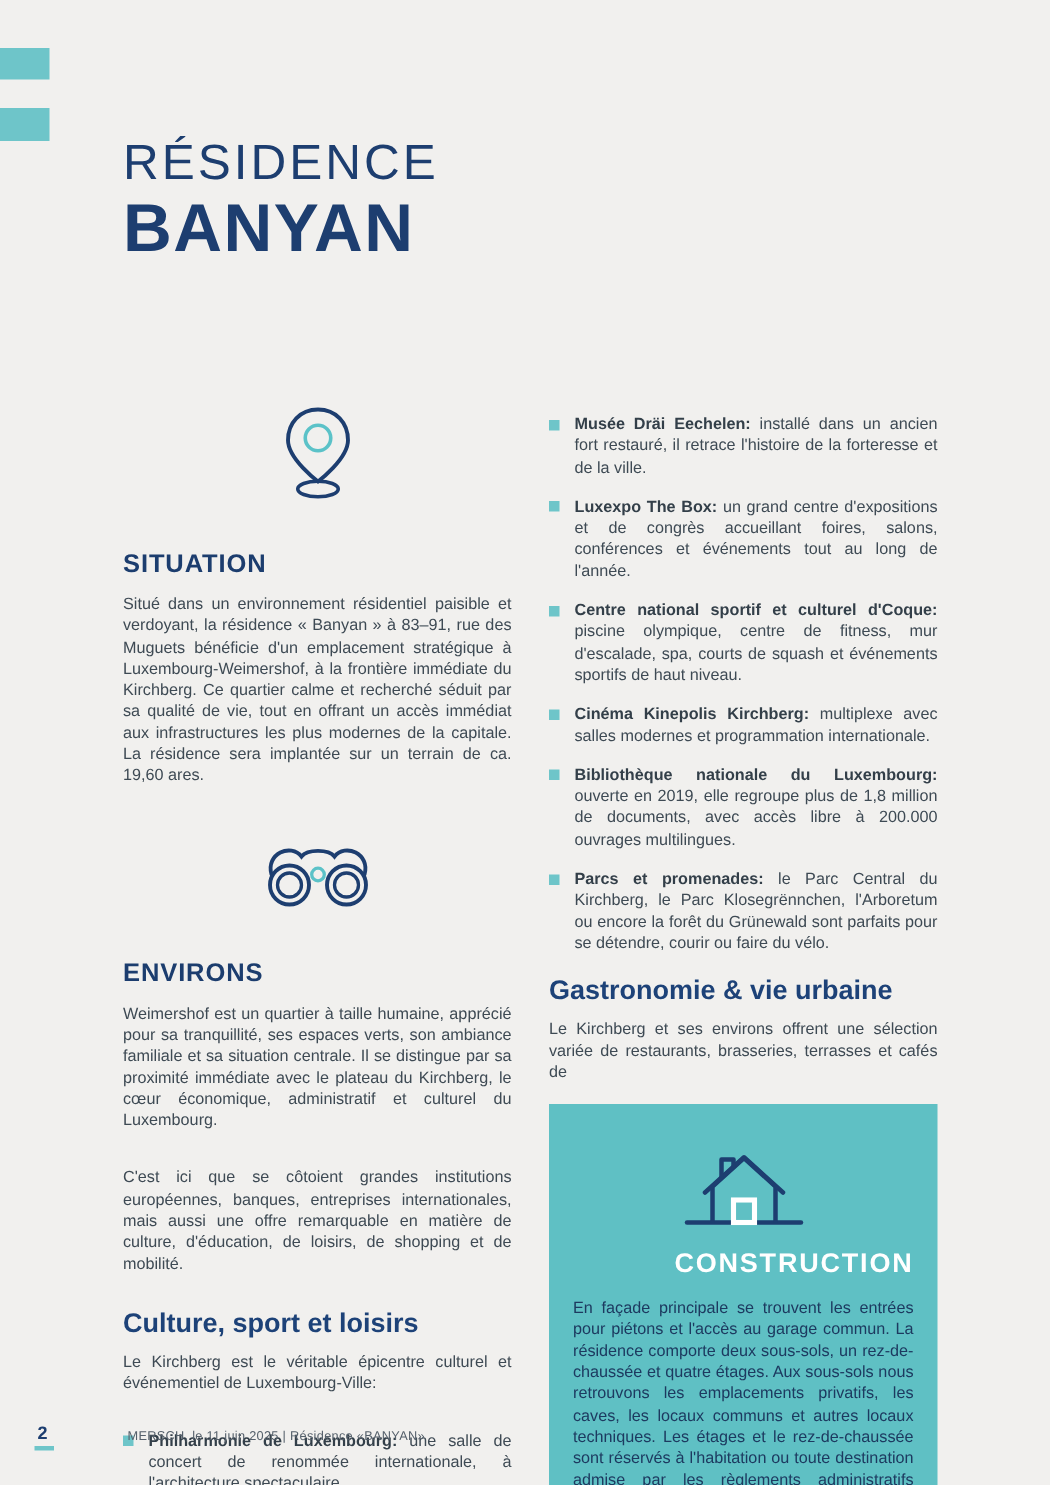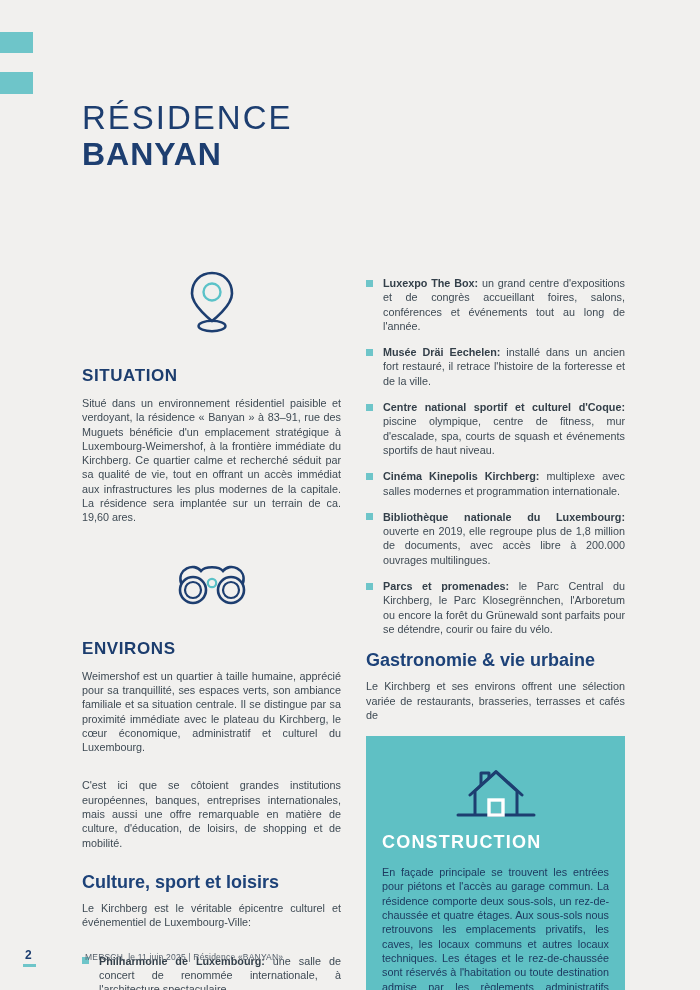--- a/index.html
+++ b/index.html
@@ -11,26 +11,26 @@
     color: #3e4a54;
     overflow: hidden;
   }
 
   
   .teal-bar { position: absolute; left: 0; width: 33px; background: #6ec5c9; }
   .teal-bar.b1 { top: 32px; height: 21px; }
   .teal-bar.b2 { top: 72px; height: 22px; }
 
   
-  .title-block { position: absolute; left: 82px; top: 100px; color: #1d3e70; }
+  .title-block { position: absolute; left: 82px; top: 90px; color: #1d3e70; }
   .title-line1 {
     font-size: 33px; font-weight: 300; letter-spacing: 2px; line-height: 1.1;
   }
   .title-line2 {
-    font-size: 32px; font-weight: 800; letter-spacing: 1px; line-height: 1.15;
+    font-size: 45px; font-weight: 800; letter-spacing: 1px; line-height: 1.15;
   }
 
   
   .col { position: absolute; top: 268px; width: 259px; }
   .col-left  { left: 82px; }
   .col-right { left: 366px; padding-top: 8px; }
 
   .icon-wrap { text-align: center; }
   .section-heading {
     text-align: left; color: #1c3d6e; font-weight: 800;
@@ -55,21 +55,21 @@
     background: #6ec5c9; display: inline-block;
   }
   .bullet-lead { font-weight: 700; color: #333f49; }
 
   
   .construction-box {
     margin-top: 14px; background: #5fc0c4; padding: 20px 16px 22px 16px;
     color: #1d3a60;
   }
   .construction-box .box-heading {
-    text-align: left; color: #ffffff; font-weight: 800;
+    text-align: right; color: #ffffff; font-weight: 800;
     font-size: 18px; letter-spacing: 1.2px; margin-top: 10px;
   }
   .construction-box p.body-text { color: #1d3a60; margin-top: 12px; }
 
   
   .footer { position: absolute; left: 0; top: 948px; width: 100%; }
   .page-number {
     position: absolute; left: 25px; top: 0; color: #1d3e70;
     font-weight: 800; font-size: 12px;
   }
@@ -130,25 +130,25 @@
       <span class="bullet-lead">Philharmonie de Luxembourg:</span><span> une salle de concert de renommée internationale, à l'architecture spectaculaire.</span>
     </li>
   </ul>
 </div>
 
 <div class="col col-right">
 
   <ul class="bullet-list" style="margin-top:0;">
     <li>
       <span class="bullet-square"></span>
-      <span class="bullet-lead">Luxexpo The Box:</span><span> un grand centre d'expositions et de congrès accueillant foires, salons, conférences et événements tout au long de l'année.</span>
+      <span class="bullet-lead">Musée Dräi Eechelen:</span><span> installé dans un ancien fort restauré, il retrace l'histoire de la forteresse et de la ville.</span>
     </li>
     <li>
       <span class="bullet-square"></span>
-      <span class="bullet-lead">Musée Dräi Eechelen:</span><span> installé dans un ancien fort restauré, il retrace l'histoire de la forteresse et de la ville.</span>
+      <span class="bullet-lead">Luxexpo The Box:</span><span> un grand centre d'expositions et de congrès accueillant foires, salons, conférences et événements tout au long de l'année.</span>
     </li>
     <li>
       <span class="bullet-square"></span>
       <span class="bullet-lead">Centre national sportif et culturel d'Coque:</span><span> piscine olympique, centre de fitness, mur d'escalade, spa, courts de squash et événements sportifs de haut niveau.</span>
     </li>
     <li>
       <span class="bullet-square"></span>
       <span class="bullet-lead">Cinéma Kinepolis Kirchberg:</span><span> multiplexe avec salles modernes et programmation internationale.</span>
     </li>
     <li>

